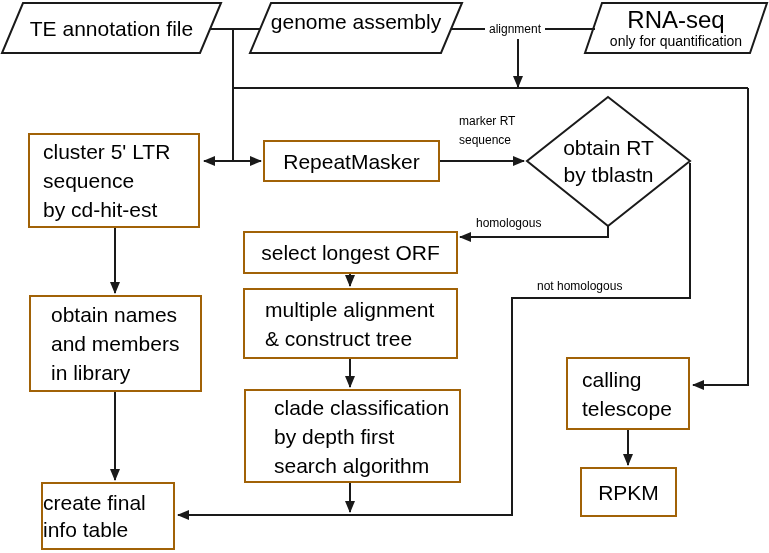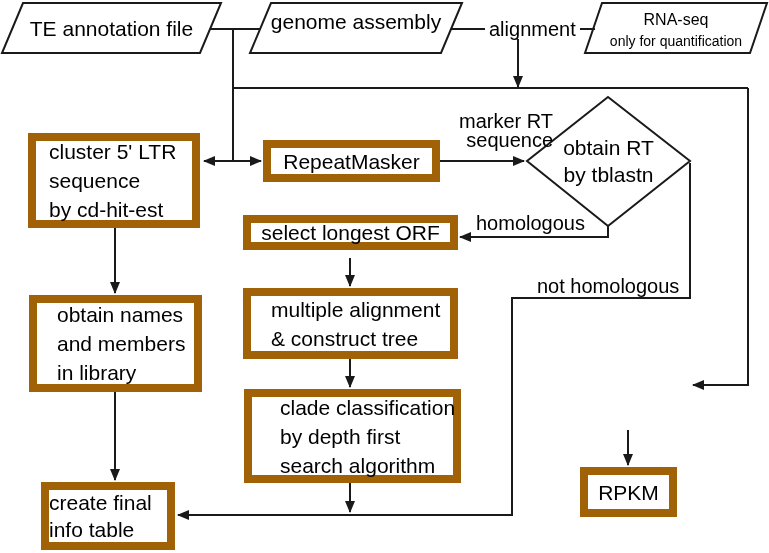--- a/index.html
+++ b/index.html
@@ -9,33 +9,33 @@
     background:#ffffff;
     font-family:"Liberation Sans",sans-serif;
     color:#000;
     overflow:hidden;
   }
   .wires{position:absolute;left:0;top:0;width:769px;height:553px;}
   .wires path{fill:none;stroke:#1a1a1a;stroke-width:2;}
   .wires polygon{fill:#ffffff;stroke:#1a1a1a;stroke-width:2;}
   .box{
     position:absolute;box-sizing:border-box;
-    border:8px solid #a16207;background:#ffffff;
+    border:2px solid #a16207;background:#ffffff;
     display:flex;flex-direction:column;justify-content:center;
     font-size:21px;line-height:29px;white-space:nowrap;
   }
   .center{align-items:center;text-align:center;}
   .overlay{
     position:absolute;box-sizing:border-box;
     display:flex;flex-direction:column;justify-content:center;
     font-size:21px;line-height:27px;white-space:nowrap;
   }
-  .lbl{position:absolute;font-size:20px;line-height:19px;white-space:nowrap;text-align:right;}
+  .lbl{position:absolute;font-size:12px;line-height:19px;white-space:nowrap;}
   .lbl-bg{background:#ffffff;padding:0 4px;}
-  .rna-title{font-size:16px;line-height:26px;}
+  .rna-title{font-size:24px;line-height:26px;}
   .rna-sub{font-size:14px;line-height:16px;}
   .rpkm-text{font-size:21px;}
 </style>
 </head>
 <body>
 
 <div class="canvas">
 
   <svg class="wires" viewBox="0 0 769 553">
     <defs>
@@ -88,21 +88,21 @@
   <div class="box" style="left:28px;top:133px;width:172px;height:95px;padding-left:13px">
     <div>cluster 5' LTR</div>
     <div>sequence</div>
     <div>by cd-hit-est</div>
   </div>
 
   <div class="box center" style="left:263px;top:140px;width:177px;height:42px">
     <div>RepeatMasker</div>
   </div>
 
-  <div class="box center" style="left:243px;top:215px;width:215px;height:35px">
+  <div class="box center" style="left:243px;top:231px;width:215px;height:43px">
     <div>select longest ORF</div>
   </div>
 
   <div class="box" style="left:243px;top:288px;width:215px;height:71px;padding-left:20px">
     <div>multiple alignment</div>
     <div>&amp; construct tree</div>
   </div>
 
   <div class="box" style="left:244px;top:389px;width:217px;height:94px;padding-left:28px">
     <div>clade classification</div>
@@ -114,20 +114,24 @@
     <div>obtain names</div>
     <div>and members</div>
     <div>in library</div>
   </div>
 
   <div class="box" style="left:41px;top:482px;width:134px;height:68px;line-height:27px">
     <div>create final</div>
     <div>info table</div>
   </div>
 
+  <div class="box" style="left:566px;top:357px;width:124px;height:73px;padding-left:14px">
+    <div>calling</div>
+    <div>telescope</div>
+  </div>
 
   <div class="box center" style="left:580px;top:467px;width:97px;height:50px">
     <div class="rpkm-text">RPKM</div>
   </div>
 
   <div class="lbl lbl-bg" style="left:485px;top:20px">alignment</div>
 
   <div class="lbl" style="left:459px;top:112px">
     <div>marker RT</div>
     <div>sequence</div>

